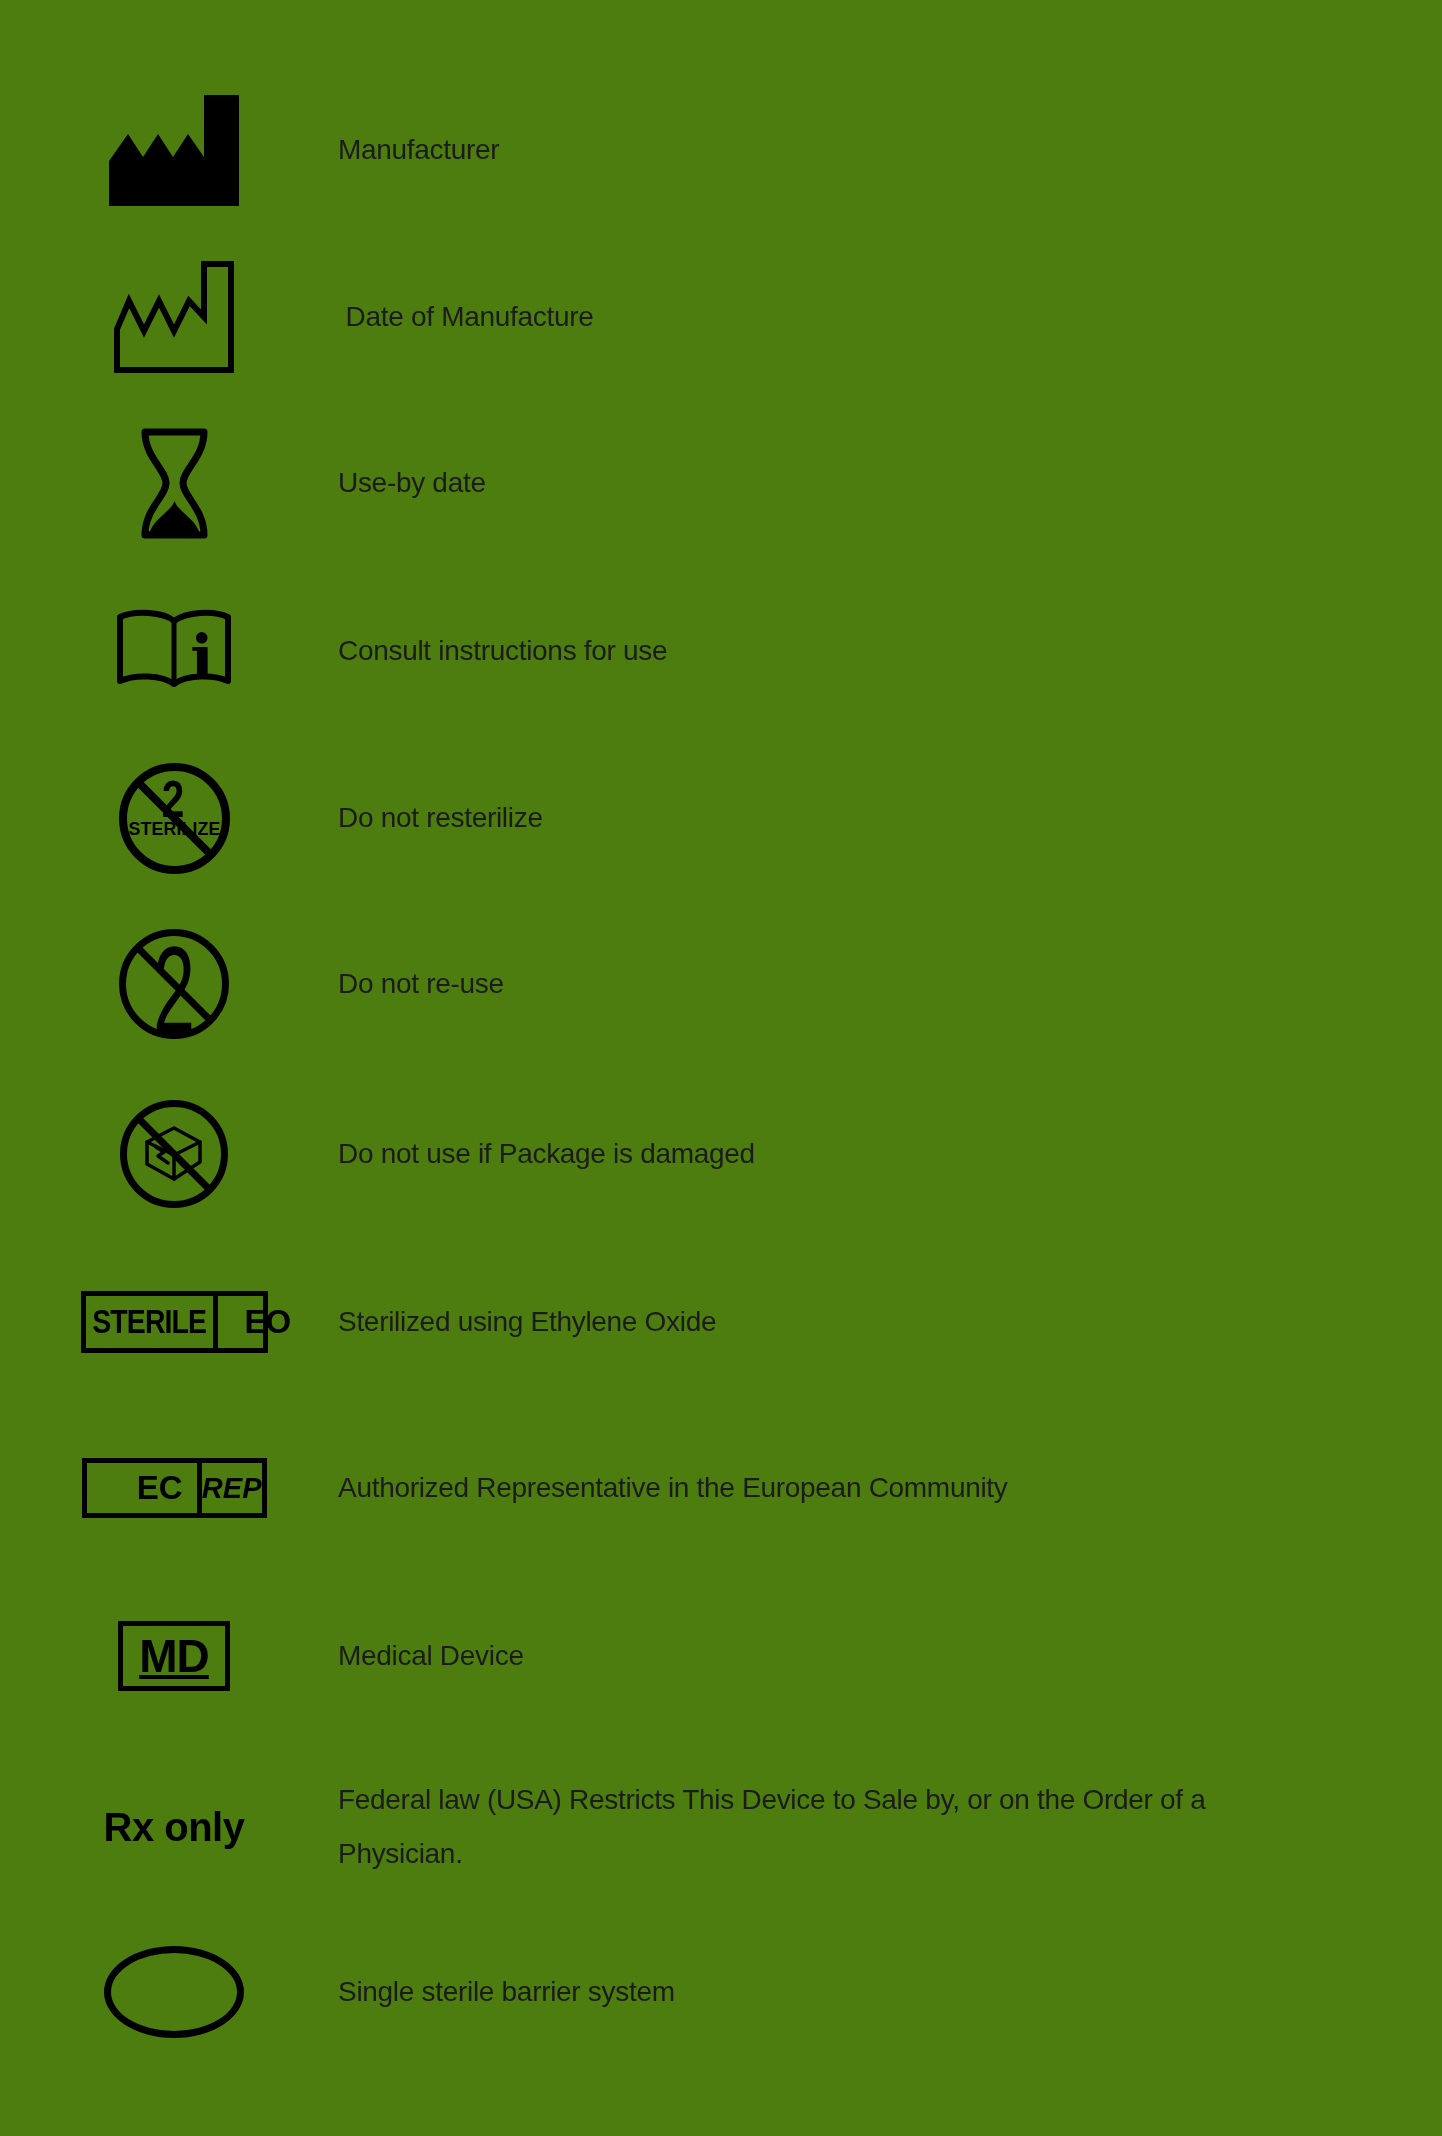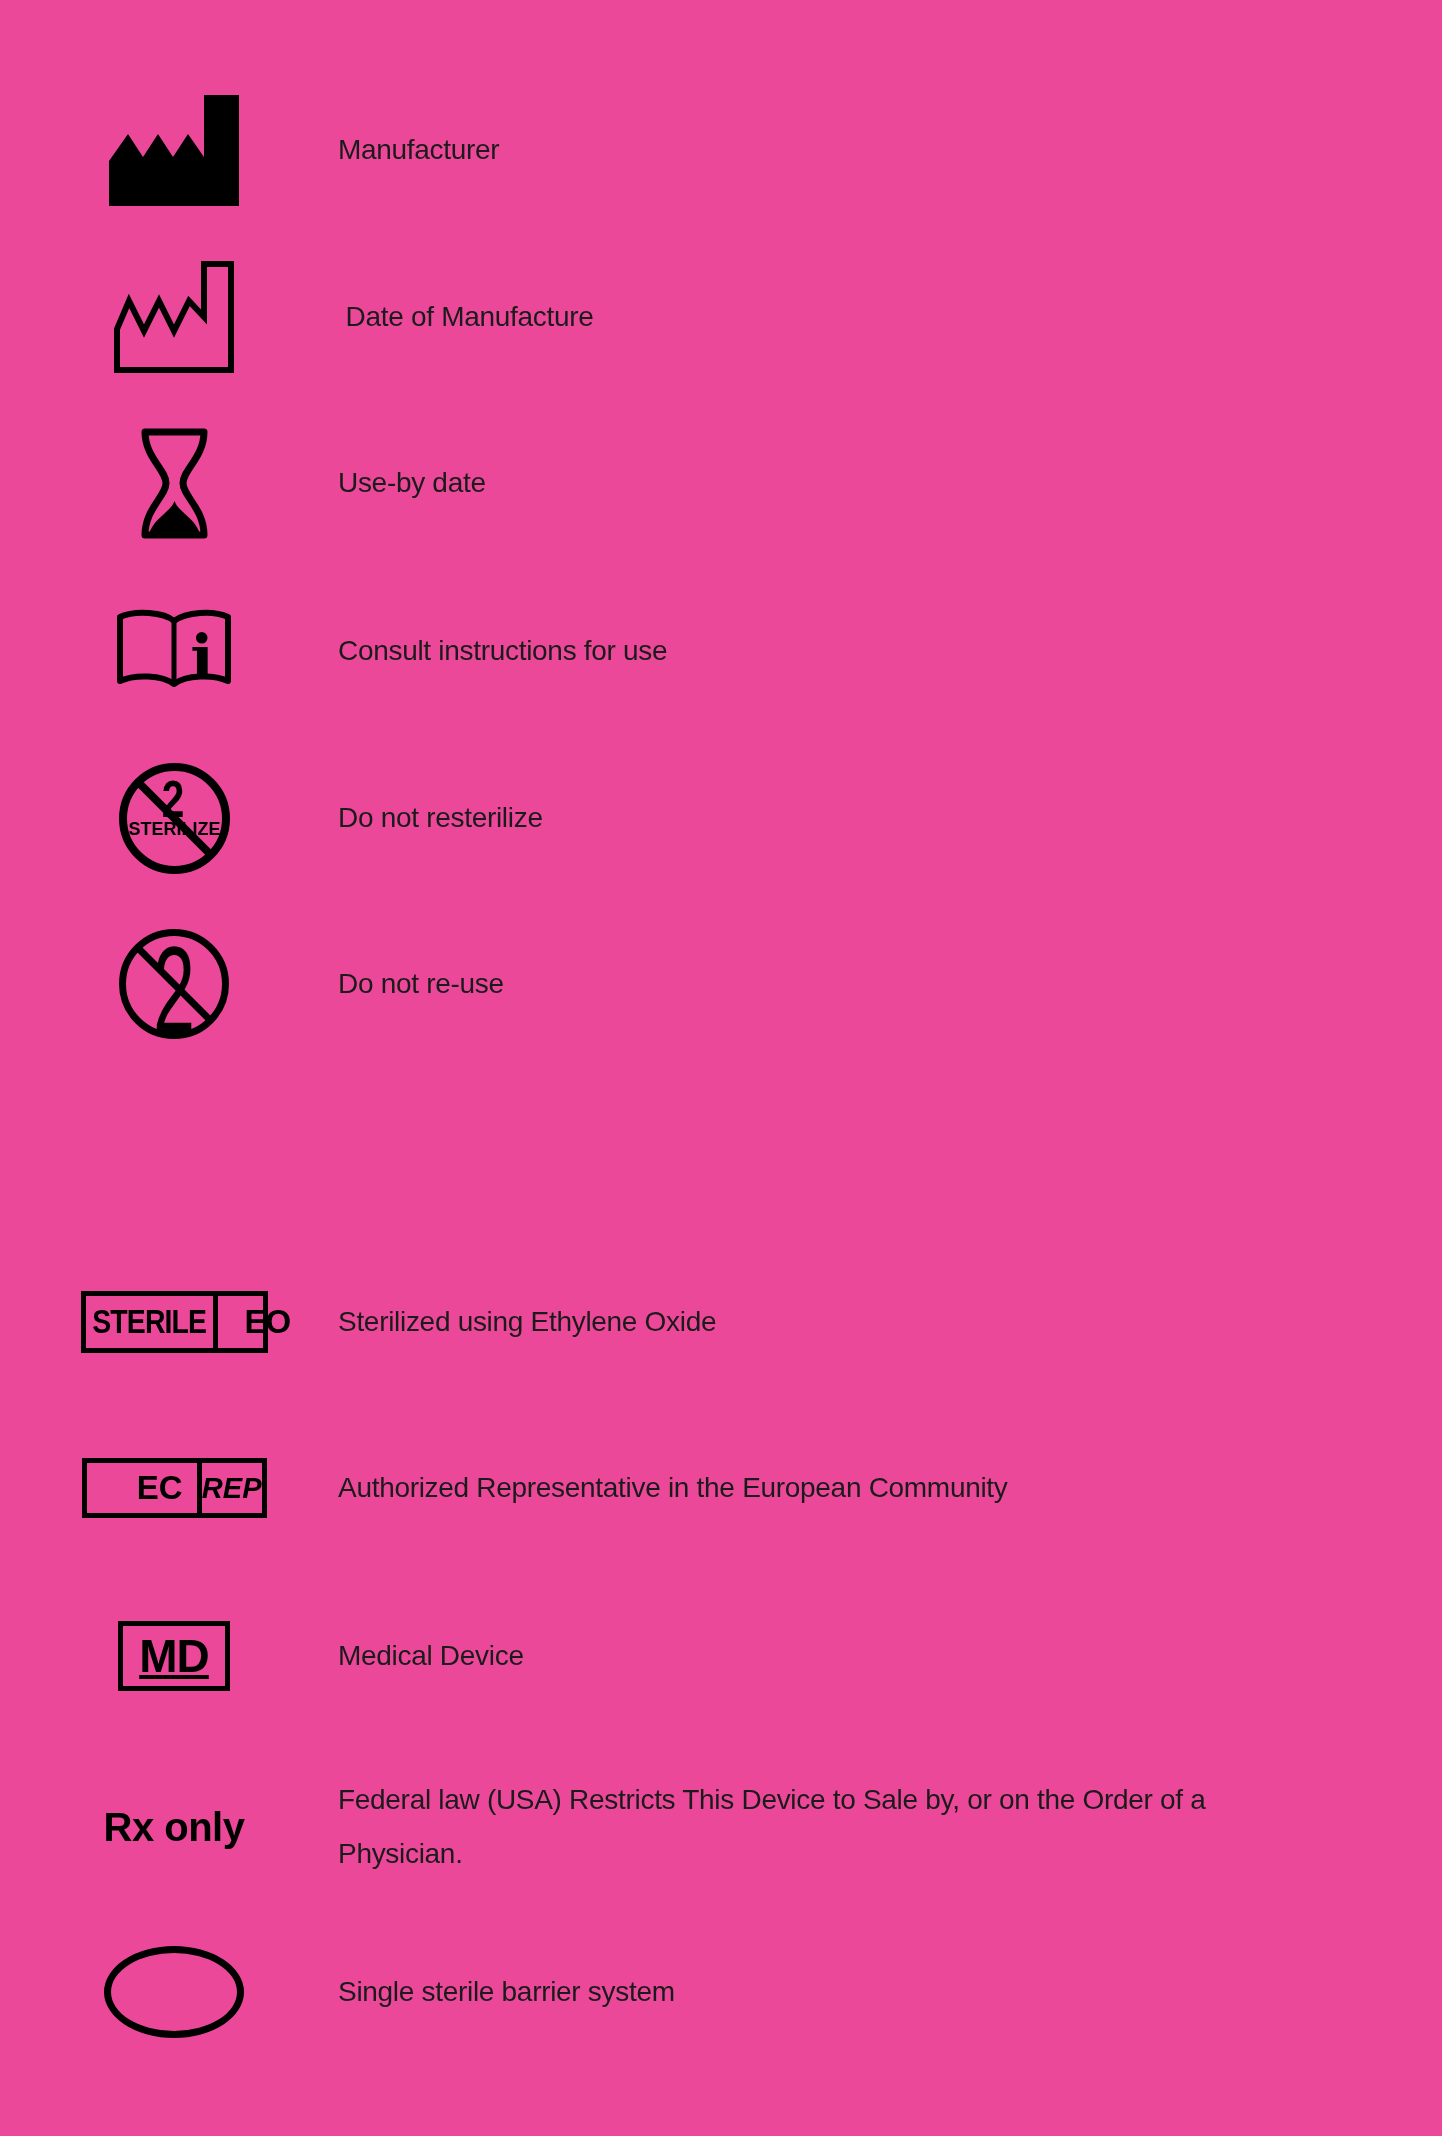--- a/index.html
+++ b/index.html
@@ -1,16 +1,16 @@
 <!DOCTYPE html>
 <html><head>
 <meta charset="utf-8">
 <style>
   html,body{margin:0;padding:0;background:#ffffff;}
-  .page{position:relative;width:1442px;height:2136px;background:#ec4899;overflow:hidden;
+  .page{position:relative;width:1442px;height:2136px;background:#4d7c0f;overflow:hidden;
         font-family:"Liberation Sans",sans-serif;}
   .row{position:absolute;left:0;width:1442px;height:168px;display:flex;align-items:center;
        padding-left:74px;box-sizing:border-box;}
   .icon-cell{flex:0 0 200px;width:200px;display:flex;justify-content:center;align-items:center;}
   .label{margin-left:64px;font-size:28px;line-height:34px;color:#1b1b1b;letter-spacing:-0.3px;
          white-space:pre-wrap;}
   .label-multiline{margin-left:64px;font-size:28px;line-height:54px;color:#1b1b1b;letter-spacing:-0.3px;}
   
   .sym-box{box-sizing:border-box;border:5px solid #000;display:flex;align-items:stretch;color:#000;}
   .sterile-box{width:187px;height:62px;gap:12px;}
@@ -93,20 +93,35 @@
         <circle cx="55" cy="55" r="51.5" fill="none" stroke="#000" stroke-width="7"></circle>
         <g transform="translate(55,103) scale(0.62,1)">
           <text x="0" y="0" text-anchor="middle" font-family="Liberation Sans, sans-serif" font-weight="400" font-size="122" fill="#000">2</text>
         </g>
         <line x1="17" y1="17" x2="93" y2="93" stroke="#000" stroke-width="7"></line>
       </svg>
     </div>
     <div class="label">Do not re-use</div>
   </div>
 
+  <div class="row" style="top:1070px">
+    <div class="icon-cell">
+      <svg width="108" height="108" viewBox="0 0 108 108">
+        <circle cx="54" cy="54" r="50.5" fill="none" stroke="#000" stroke-width="7"></circle>
+        <g fill="none" stroke="#000" stroke-width="3.5" stroke-linejoin="round" stroke-linecap="round">
+          <path d="M27,42 L54,28 L80,42 L54,55 Z"></path>
+          <path d="M27,42 L27,64 L54,79 L80,62 L80,42"></path>
+          <path d="M54,55 L54,79"></path>
+          <path d="M36,47 l8,5 l-6,4 l10,7"></path>
+        </g>
+        <line x1="16" y1="16" x2="92" y2="92" stroke="#000" stroke-width="7"></line>
+      </svg>
+    </div>
+    <div class="label">Do not use if Package is damaged</div>
+  </div>
 
   <div class="row" style="top:1238px">
     <div class="icon-cell">
       <div class="sym-box sterile-box">
         <div class="sterile-cell-left">
           <span>STERILE</span>
         </div>
         <div class="sterile-cell-right">EO</div>
       </div>
     </div>

